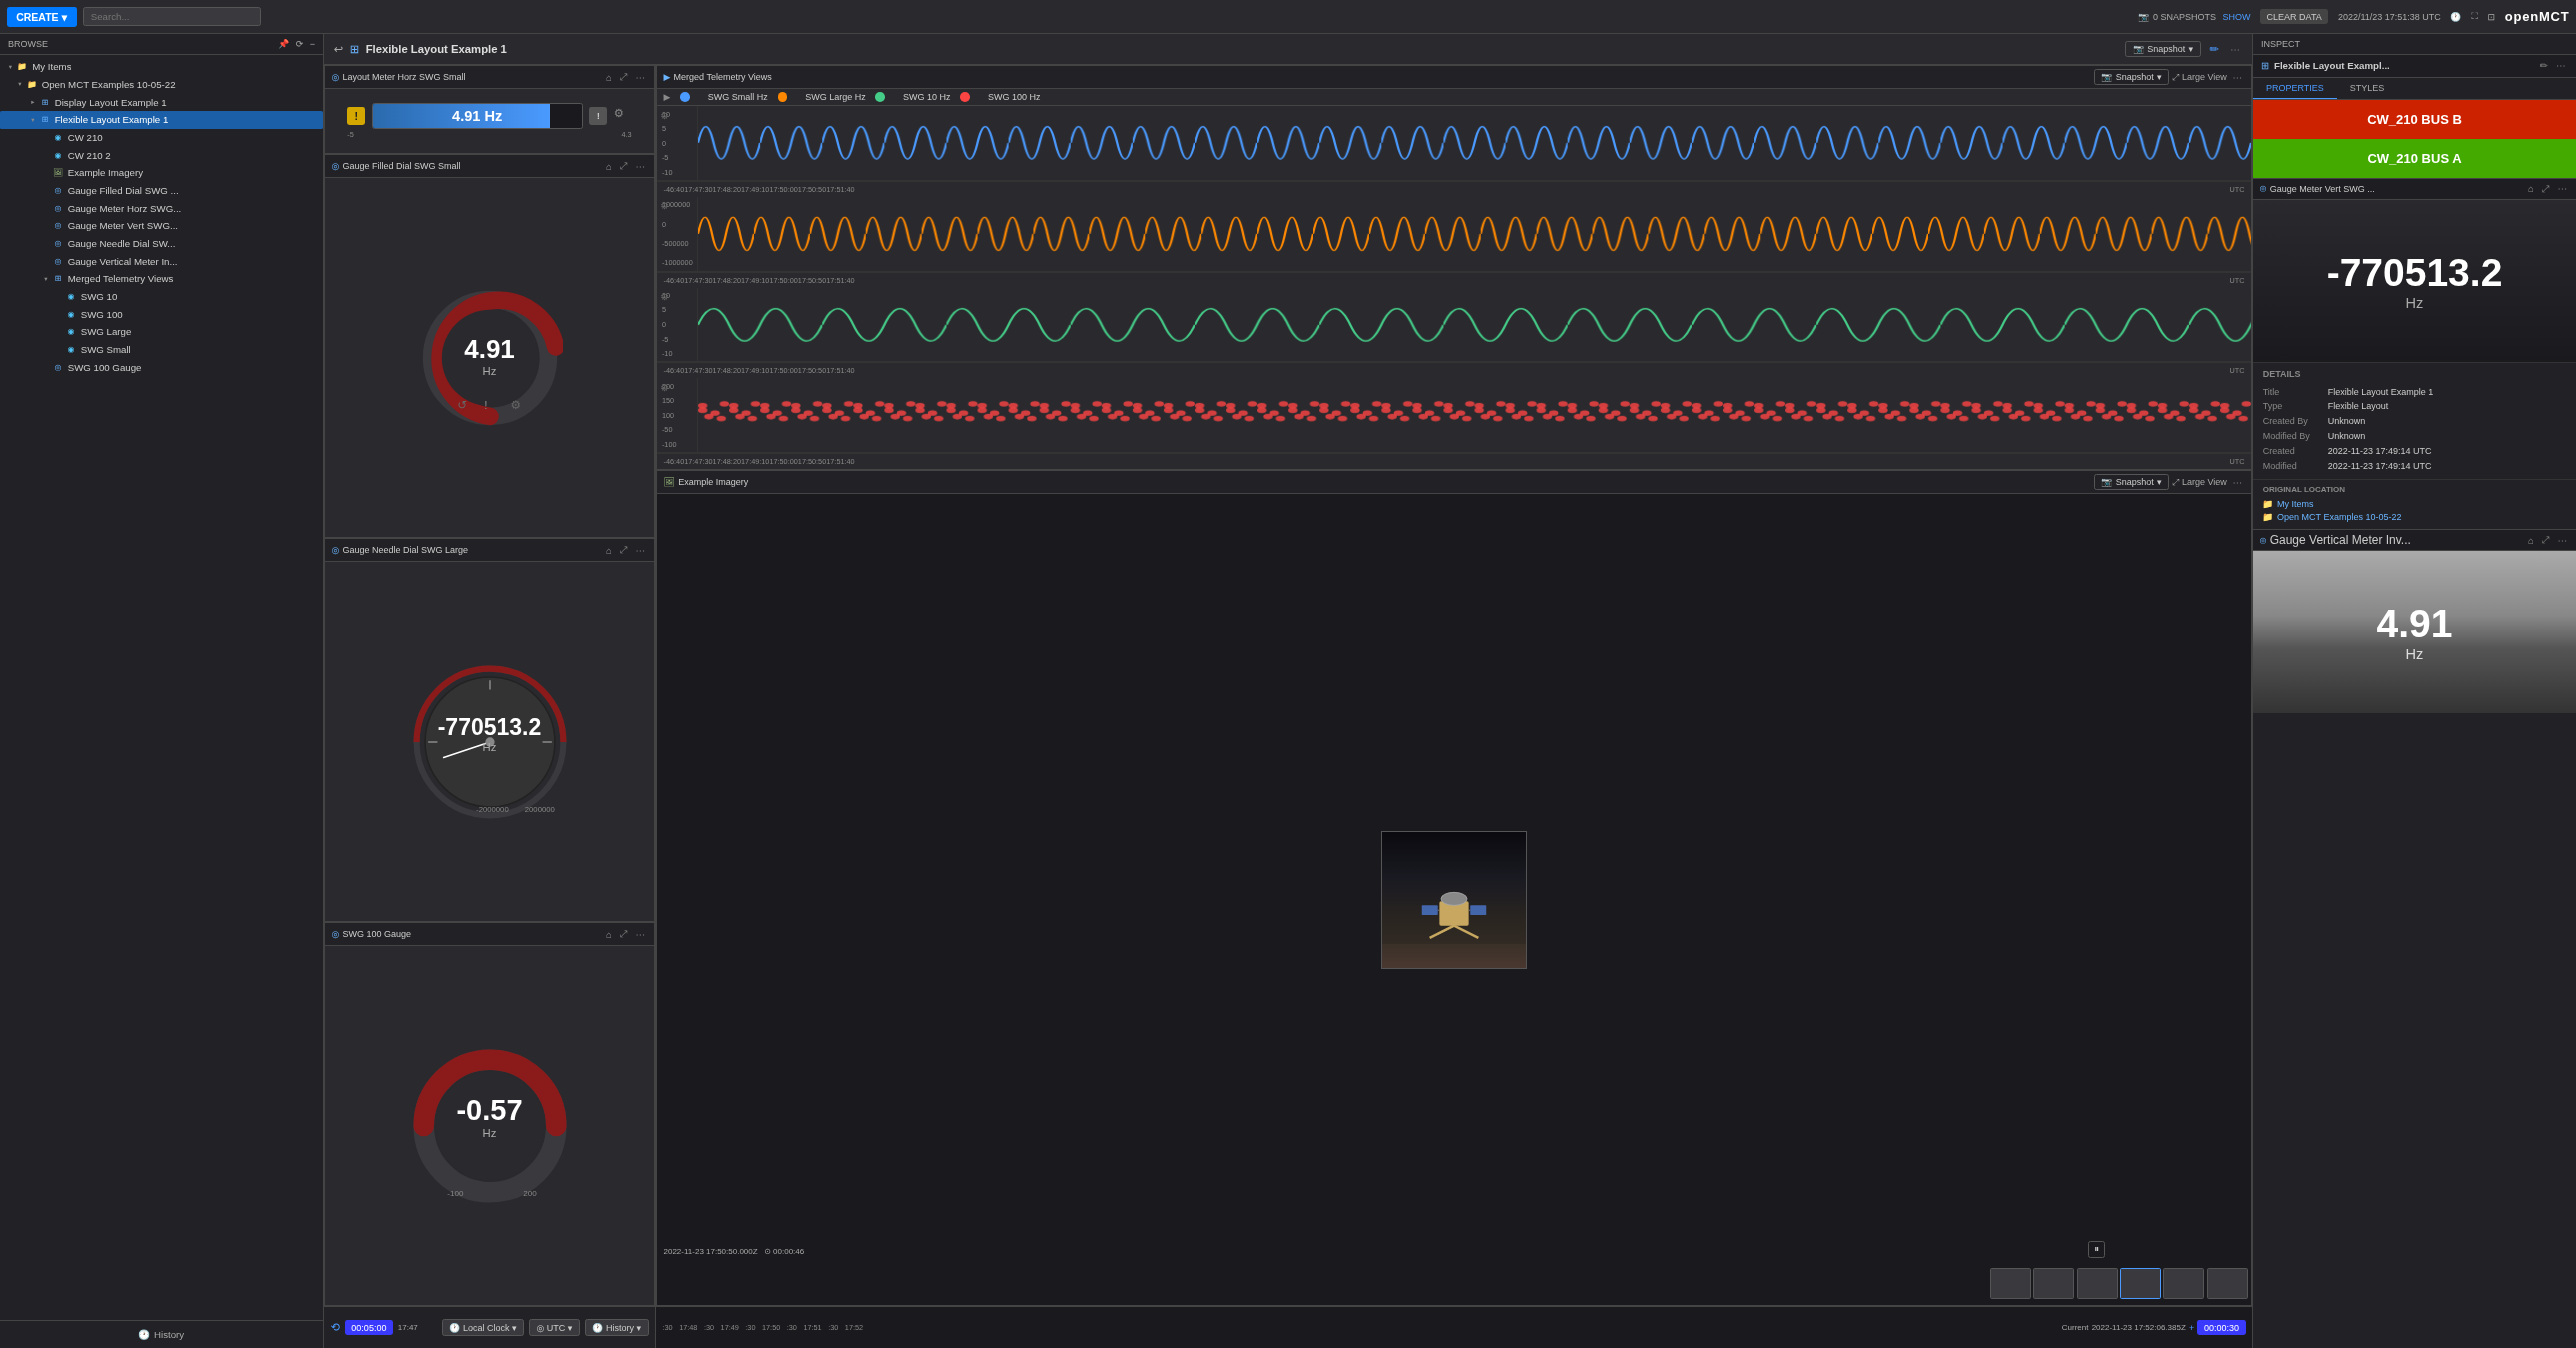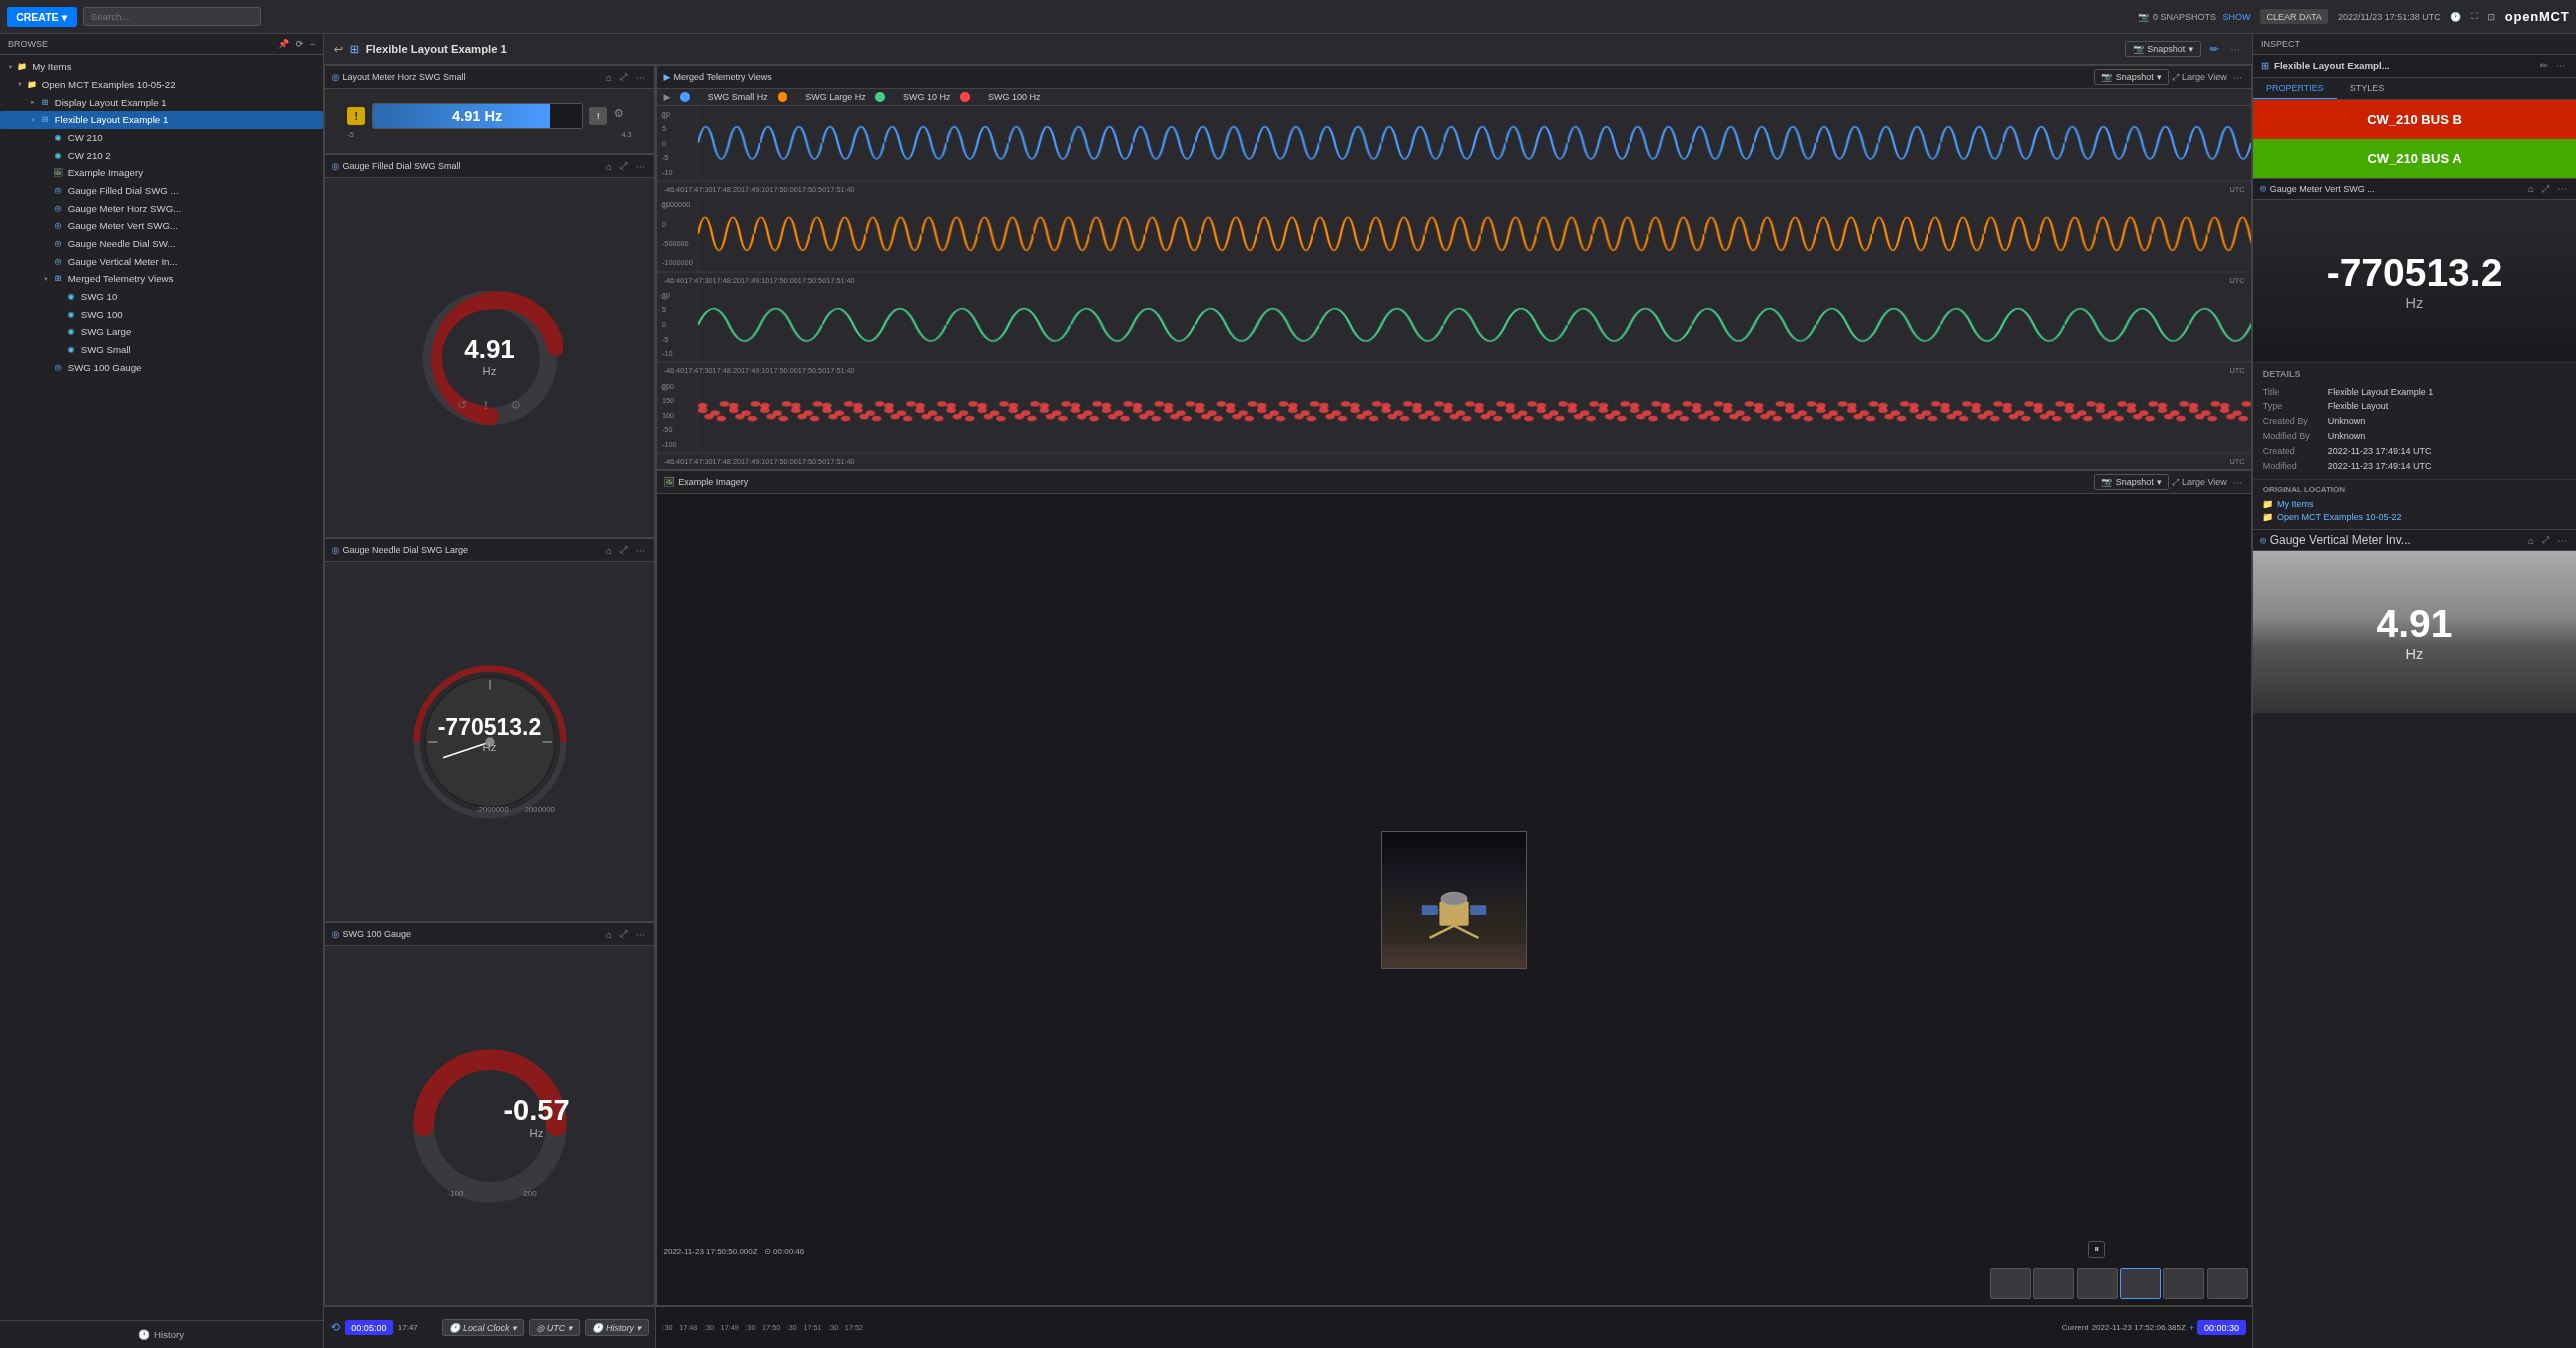--- a/index.html
+++ b/index.html
@@ -529,21 +529,20 @@
     }
 
     .mode-btn {
       background: #3a3a3e;
       border: 0.8px solid #555;
       color: #ccc;
       border-radius: 2.4px;
       padding: 2.4px 6.5px;
       cursor: pointer;
       font-size: 9px;
-      font-style: italic;
     }
 
     .large-view-btn {
       font-size: 9px;
       color: #aaa;
       cursor: pointer;
       background: none;
       border: none;
     }
 
@@ -863,21 +862,21 @@
           </div>
           <div class="gauge-dial-content">
             <div class="gauge-circular" style="width:162px; height:162px;">
               <svg viewBox="0 0 220 220" style="font-size:11px">
                 <circle cx="110" cy="110" r="90" fill="none" stroke="#3a3a3e" stroke-width="28"></circle>
                 <path d="M 20 110 A 90 90 0 0 1 200 110" fill="none" stroke="#8b1a1a" stroke-width="28" stroke-linecap="round"></path>
                 <circle cx="110" cy="110" r="74" fill="#2a2a2e"></circle>
                 <text x="52" y="205" font-size="11" fill="#888">-100</text>
                 <text x="155" y="205" font-size="11" fill="#888">200</text>
               </svg>
-              <div class="gauge-center-text" style="top:46%;margin-left:47px;">
+              <div class="gauge-center-text" style="top:46%;">
                 <div class="gauge-value" style="font-size:29px;">-0.57</div>
                 <div class="gauge-unit">Hz</div>
               </div>
             </div>
           </div>
         </div>
 
         <div style="height:42px; background:#222226; border-top:0.8px solid #444; display:flex; align-items:center; padding:3.2px 6.5px; gap:4.9px; flex-shrink:0;">
           <span style="cursor:pointer; color:#4a9aff; font-size:11.3px;">⟲</span>
           <button class="time-btn">

